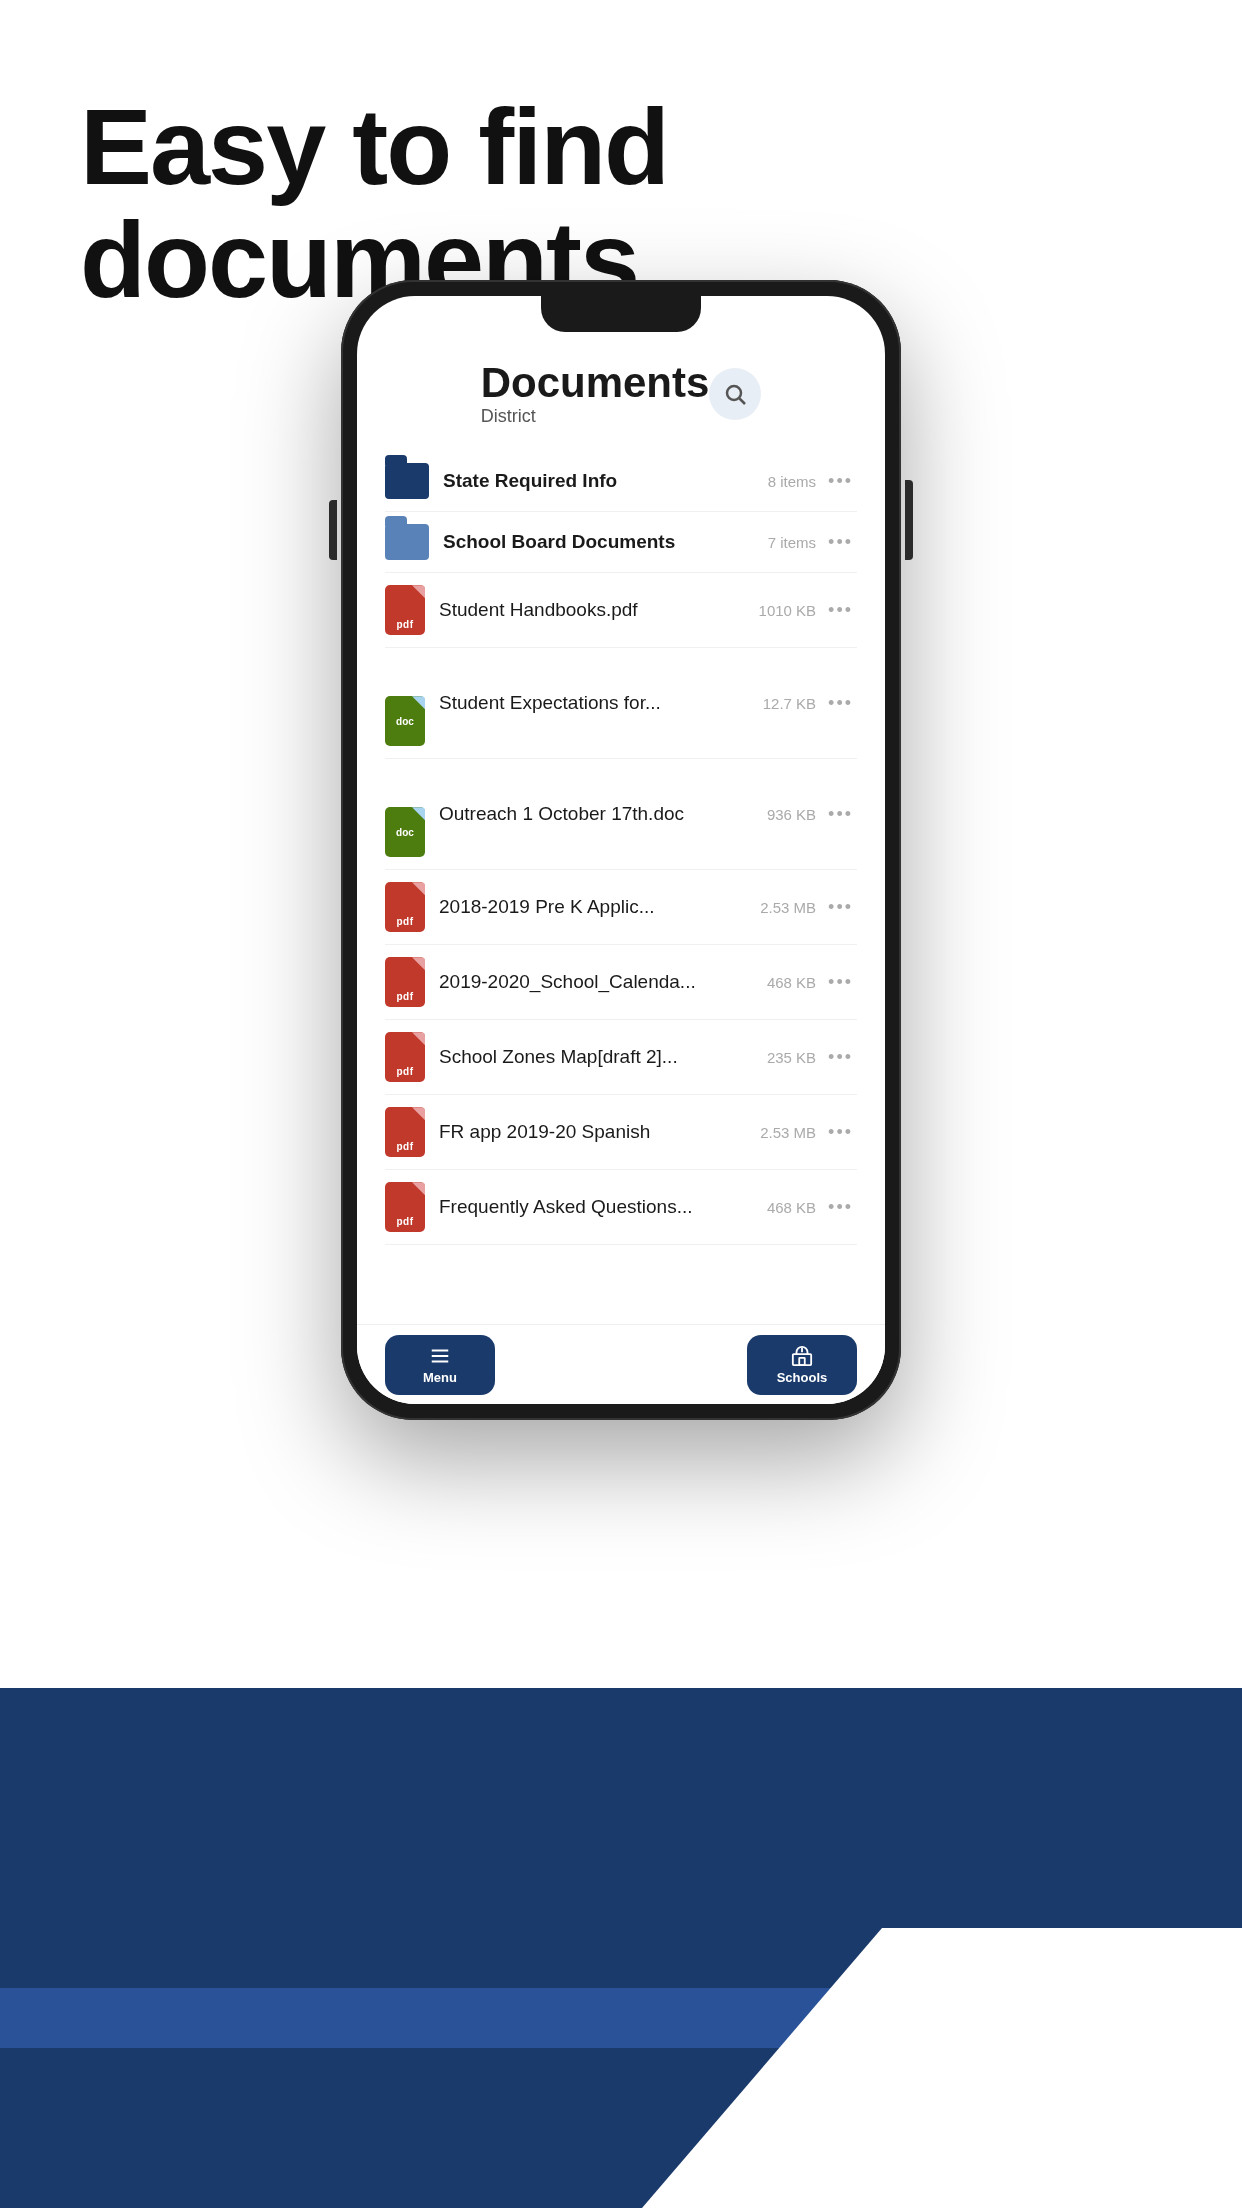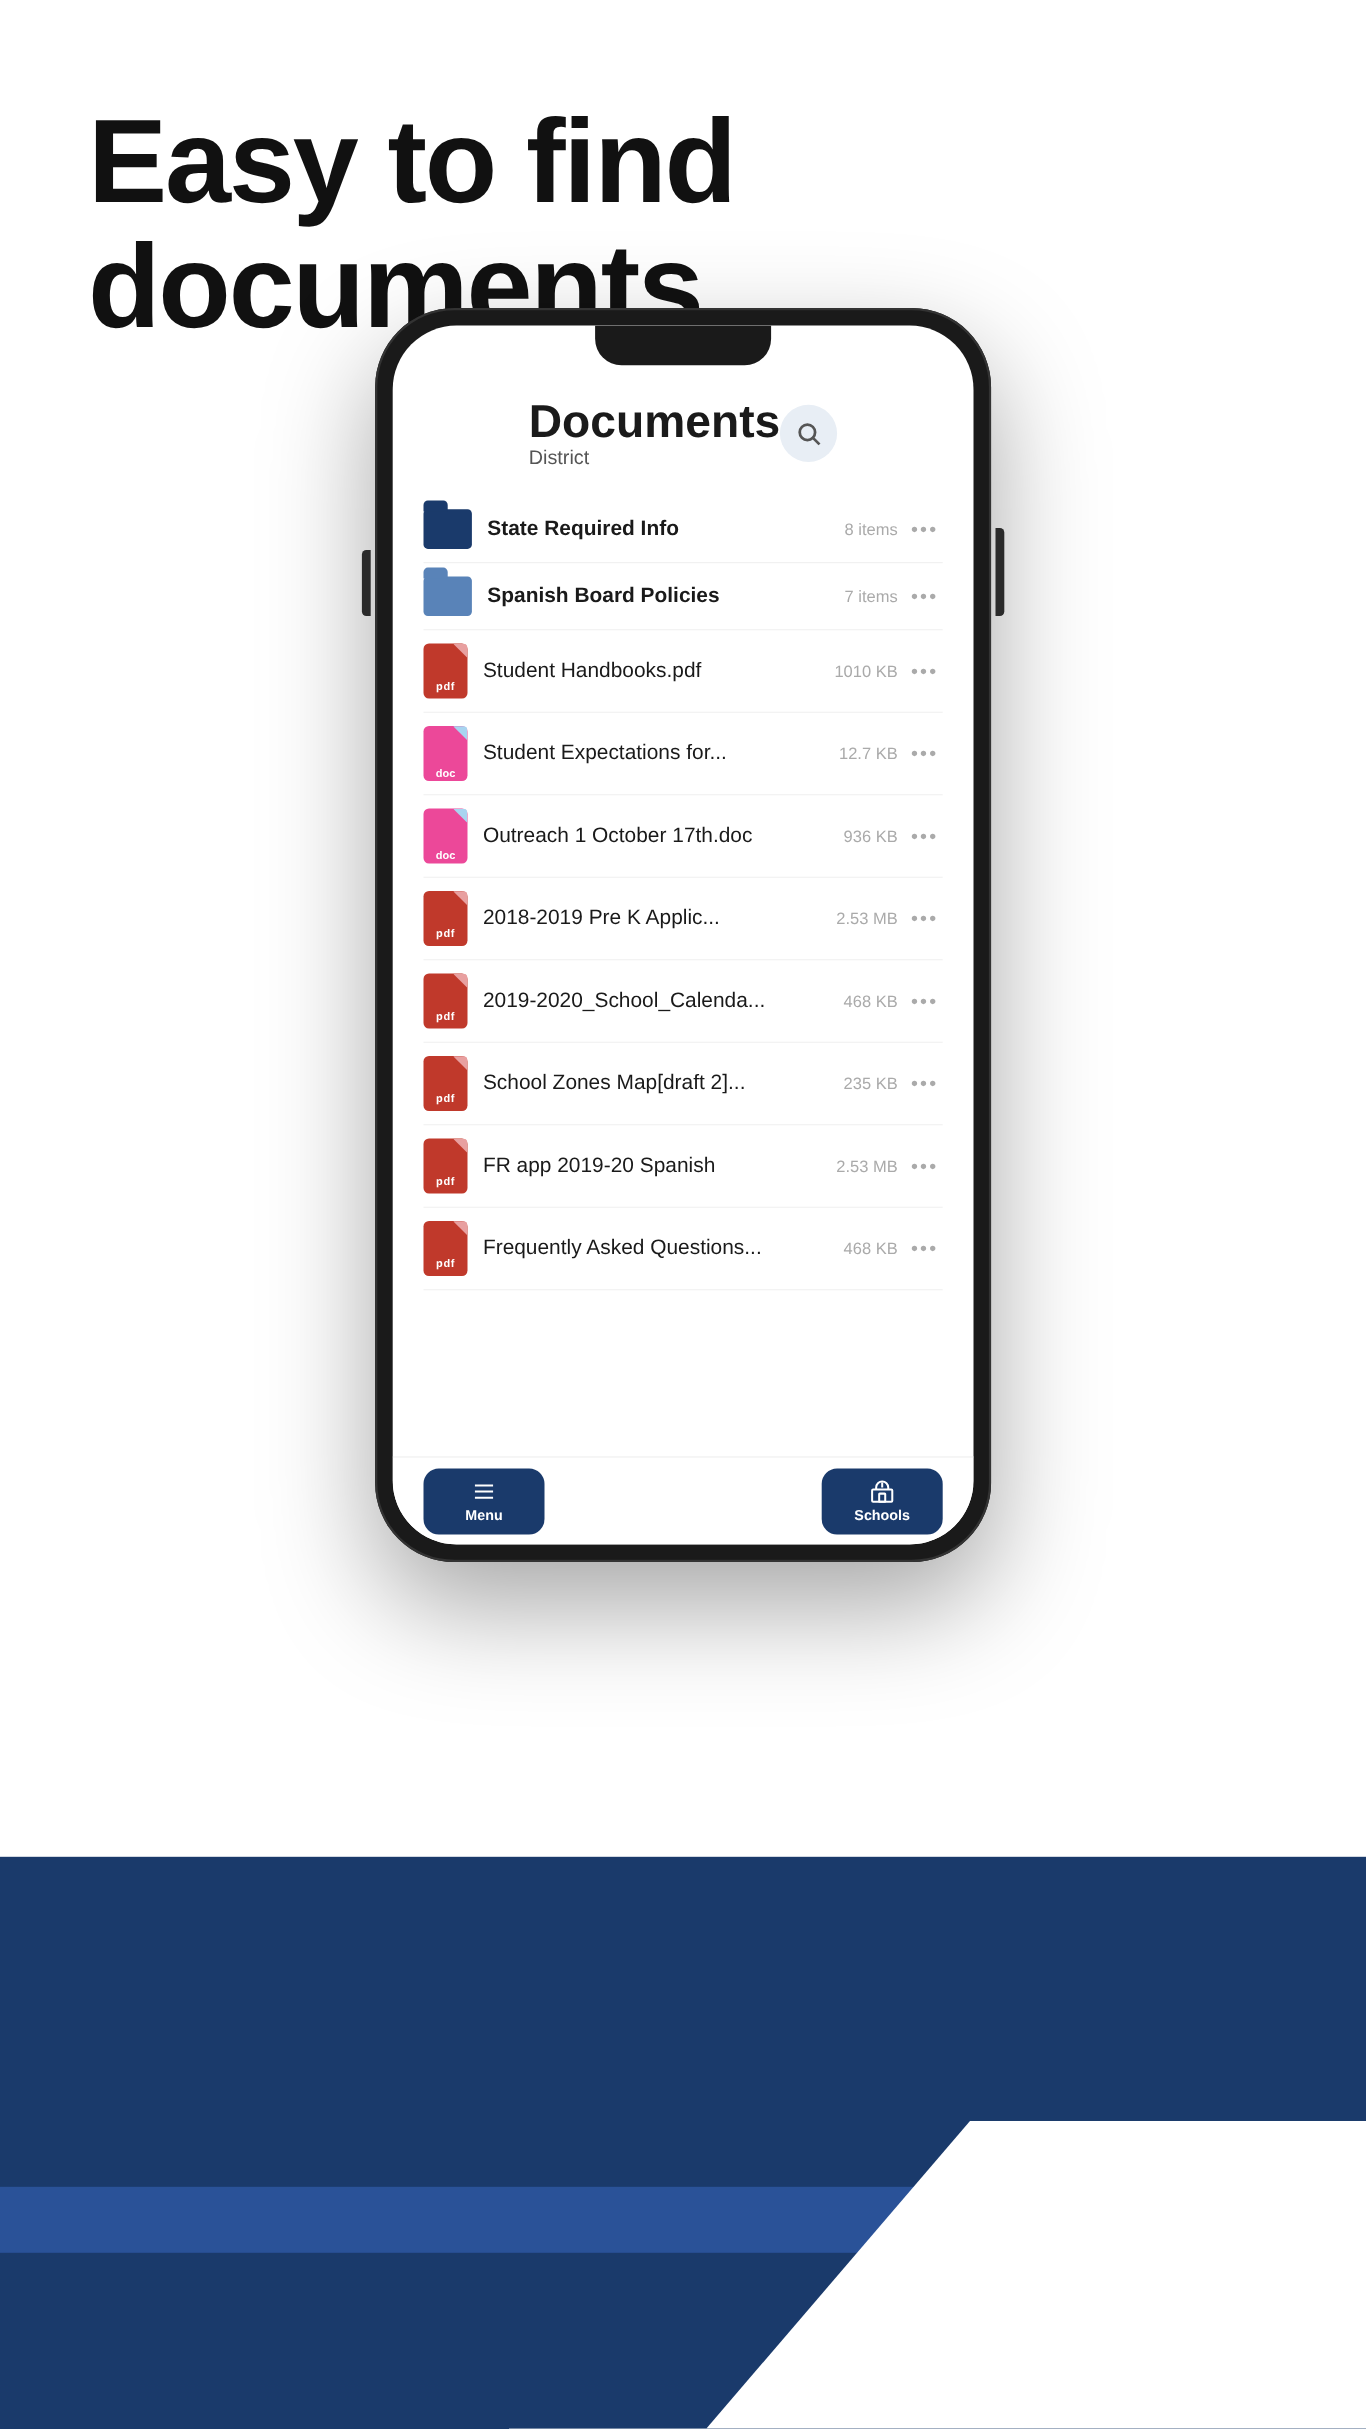--- a/index.html
+++ b/index.html
@@ -249,29 +249,30 @@
     }
     .pdf-icon span {
       font-size: 10px;
       font-weight: 800;
       color: white;
       letter-spacing: 0.5px;
     }
     .doc-icon {
       width: 40px;
       height: 50px;
-      background: #ec4899;
+      background: #4d7c0f;
       border-radius: 5px;
       position: relative;
       display: flex;
       align-items: flex-end;
       justify-content: center;
-      padding-bottom: 1px;
+      padding-bottom: 19px;
       flex-shrink: 0;
       margin-right: 14px;
+      margin-top: 36px;
     }
     .doc-icon::before {
       content: '';
       position: absolute;
       top: 0;
       right: 0;
       width: 13px;
       height: 13px;
       background: #a8d4f0;
       clip-path: polygon(0 0, 100% 100%, 100% 0);
@@ -389,21 +390,21 @@
 
         <div class="file-item">
           <div class="file-icon folder-dark"></div>
           <span class="file-name bold">State Required Info</span>
           <span class="file-size">8 items</span>
           <span class="more-btn">•••</span>
         </div>
 
         <div class="file-item">
           <div class="file-icon folder-light"></div>
-          <span class="file-name bold">Spanish Board Policies</span>
+          <span class="file-name bold">School Board Documents</span>
           <span class="file-size">7 items</span>
           <span class="more-btn">•••</span>
         </div>
 
         <div class="file-item">
           <div class="pdf-icon">
               <span>pdf</span>
             </div>
           <span class="file-name">Student Handbooks.pdf</span>
           <span class="file-size">1010 KB</span>

